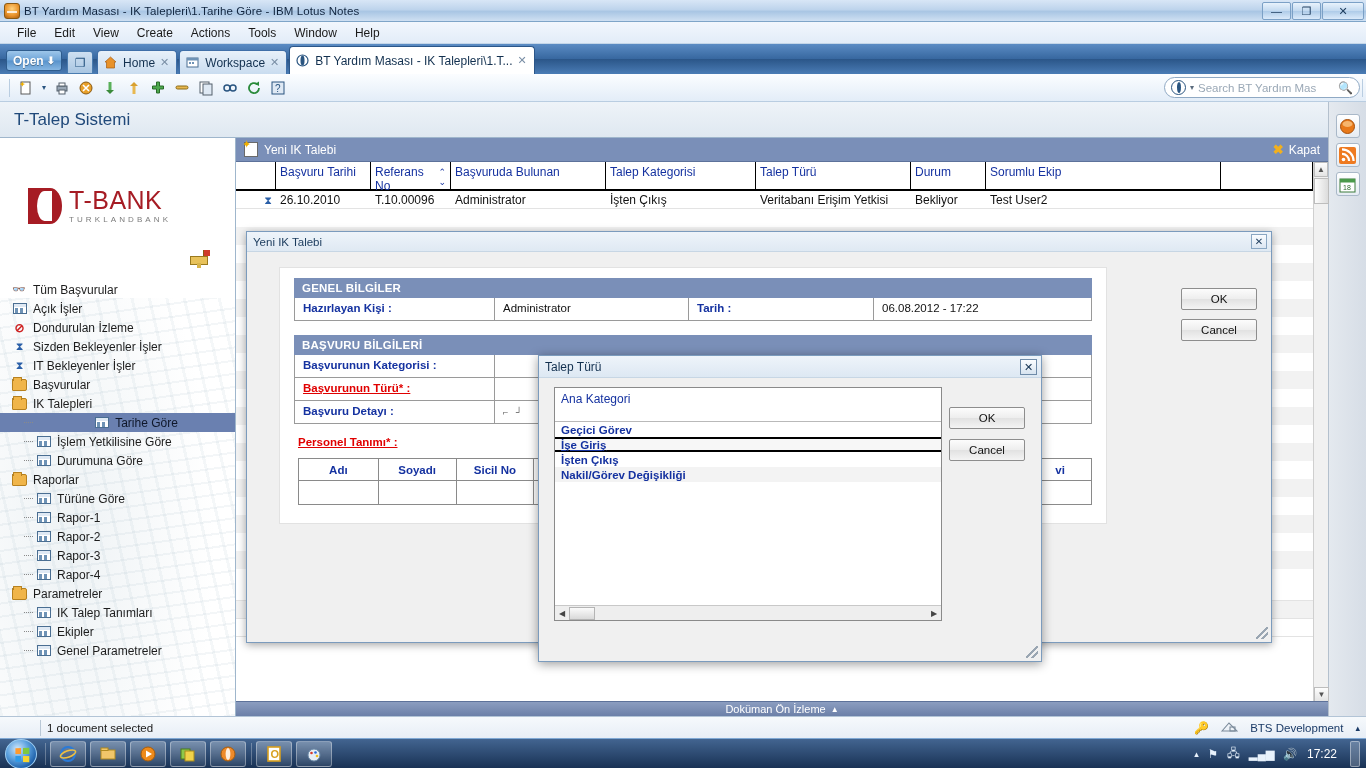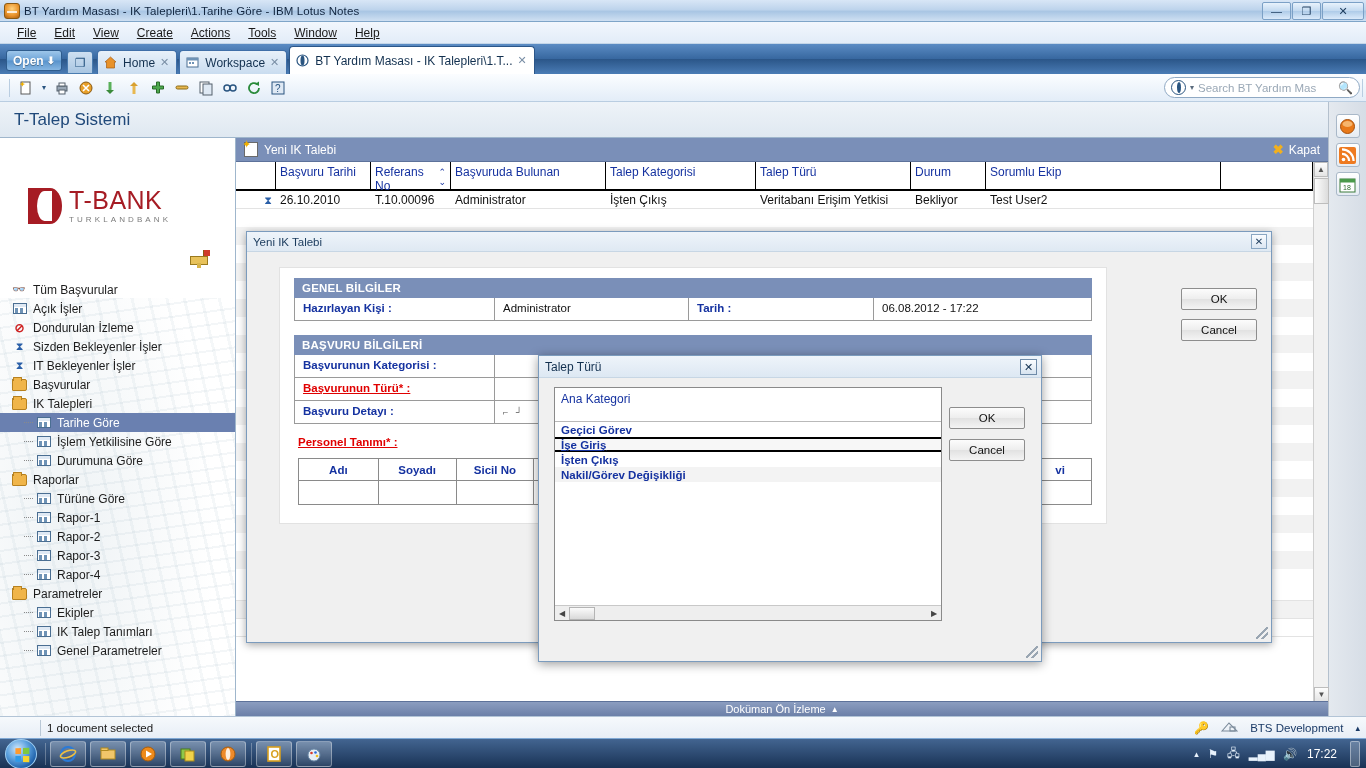--- a/index.html
+++ b/index.html
@@ -40,21 +40,21 @@
   }
   .win-btn.close { width: 42px; }
 
   
   .menubar {
     position: absolute; left: 0; top: 22px; width: 1366px; height: 22px;
     background: linear-gradient(to bottom, #f2f7fd 0%, #e2ecf8 100%);
     border-bottom: 1px solid #c4d6e8;
     display: flex; align-items: center; padding-left: 8px;
   }
-  .menubar .mi { padding: 2px 9px; font-size: 12px; color: #1a1a1a; text-decoration: underline; }
+  .menubar .mi { padding: 2px 9px; font-size: 12px; color: #1a1a1a; }
 
   
   .tabbar {
     position: absolute; left: 0; top: 44px; width: 1366px; height: 30px;
     background: linear-gradient(to bottom, #5b8cc4 0%, #37679f 50%, #2b5689 51%, #4a7cb5 100%);
     display: flex; align-items: flex-end; padding-left: 6px;
   }
   .open-btn {
     height: 21px; margin-bottom: 3px; margin-right: 5px; padding: 0 6px;
     background: linear-gradient(to bottom, #9dc6ea 0%, #6fa5d8 48%, #5892cb 52%, #86b6e2 100%);
@@ -199,21 +199,21 @@
   }
   .nav-item.lvl0 .twisty { left: 12px; }
   .nav-item .ic { width: 15px; height: 13px; display: inline-flex; align-items: center; justify-content: center; flex: 0 0 auto; }
   .ic-view { width: 14px; height: 11px; background: linear-gradient(to bottom,#dfe9f4 0 3px,#fff 3px); border: 1px solid #4a6e92; position: relative; }
   .ic-view:after { content:""; position:absolute; left:1px; top:4px; width:3px; height:5px; background:#6f93b6; box-shadow: 5px 0 0 #6f93b6; }
   .ic-folder { width: 15px; height: 12px; background: #f0b54a; border: 1px solid #b7811f; border-radius: 1px 2px 2px 1px; position: relative; }
   .ic-folder:before { content:""; position:absolute; left:0; top:-3px; width:7px; height:3px; background:#f0b54a; border:1px solid #b7811f; border-bottom:none; border-radius:1px 1px 0 0; }
   .ic-glasses { color:#5a6b7d; font-size: 11px; }
   .ic-deny { color:#cf2020; font-size: 12px; font-weight: bold; }
   .ic-hour { color:#2a5fa8; font-size: 11px; }
-  .nav-item.selected { background: #6a80b0; color: #ffffff; }
+  .nav-item.selected { background: #6a80b0; color: #0f172a; justify-content: center; }
   .nav-item .dash {
     position: absolute; left: 24px; top: 9px; width: 9px; height: 1px;
     border-top: 1px dotted #8a8a8a;
   }
 
   
   .view {
     position: absolute; left: 236px; top: 138px; width: 1092px; height: 578px;
     background: #fff;
   }
@@ -726,28 +726,28 @@
       <span class="ic">
           <span class="ic-folder"></span>
         </span>
       <span>Parametreler</span>
     </div>
     <div class="nav-item lvl1">
       <span class="dash"></span>
       <span class="ic">
           <span class="ic-view"></span>
         </span>
-      <span>Ekipler</span>
+      <span>IK Talep Tanımları</span>
     </div>
     <div class="nav-item lvl1">
       <span class="dash"></span>
       <span class="ic">
           <span class="ic-view"></span>
         </span>
-      <span>IK Talep Tanımları</span>
+      <span>Ekipler</span>
     </div>
     <div class="nav-item lvl1">
       <span class="dash"></span>
       <span class="ic">
           <span class="ic-view"></span>
         </span>
       <span>Genel Parametreler</span>
     </div>
   </div>
 </div>

